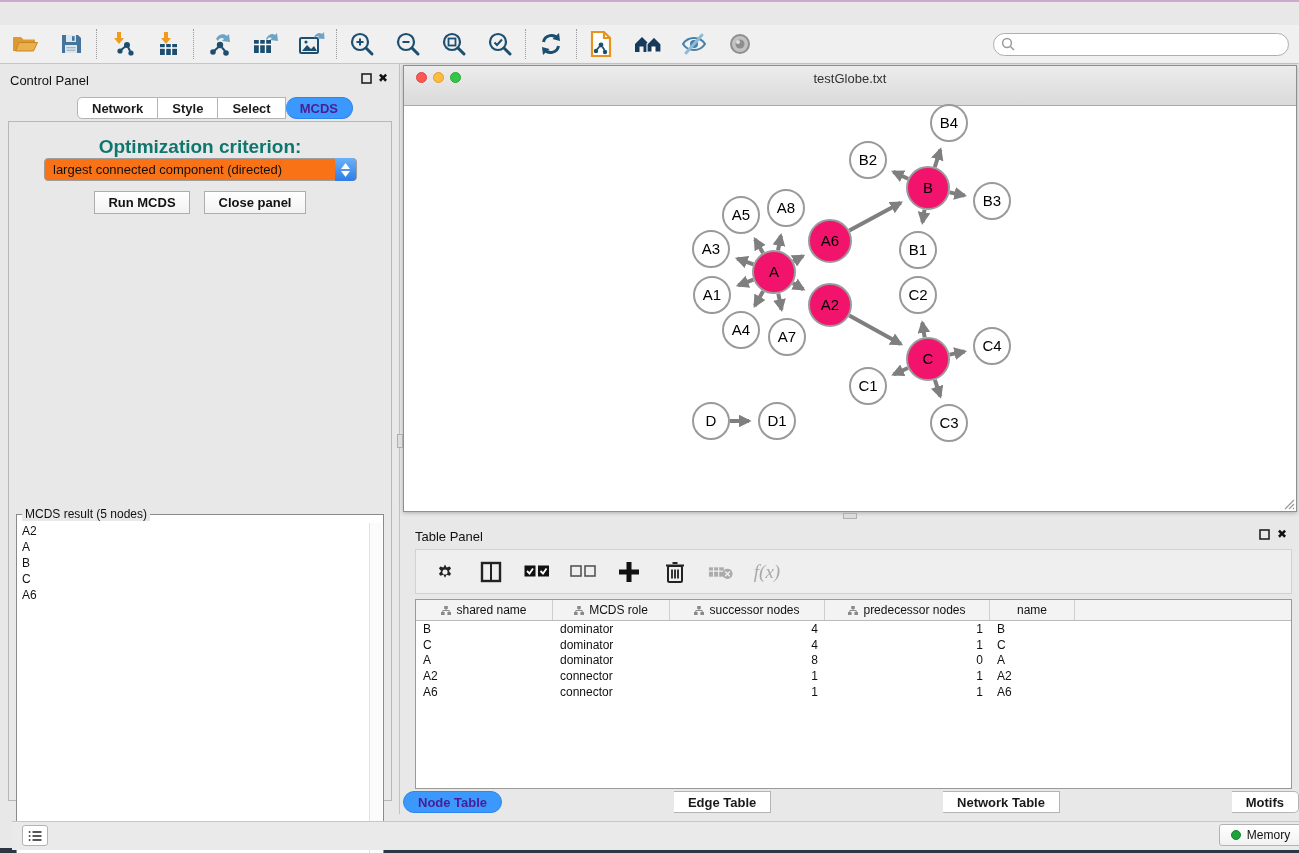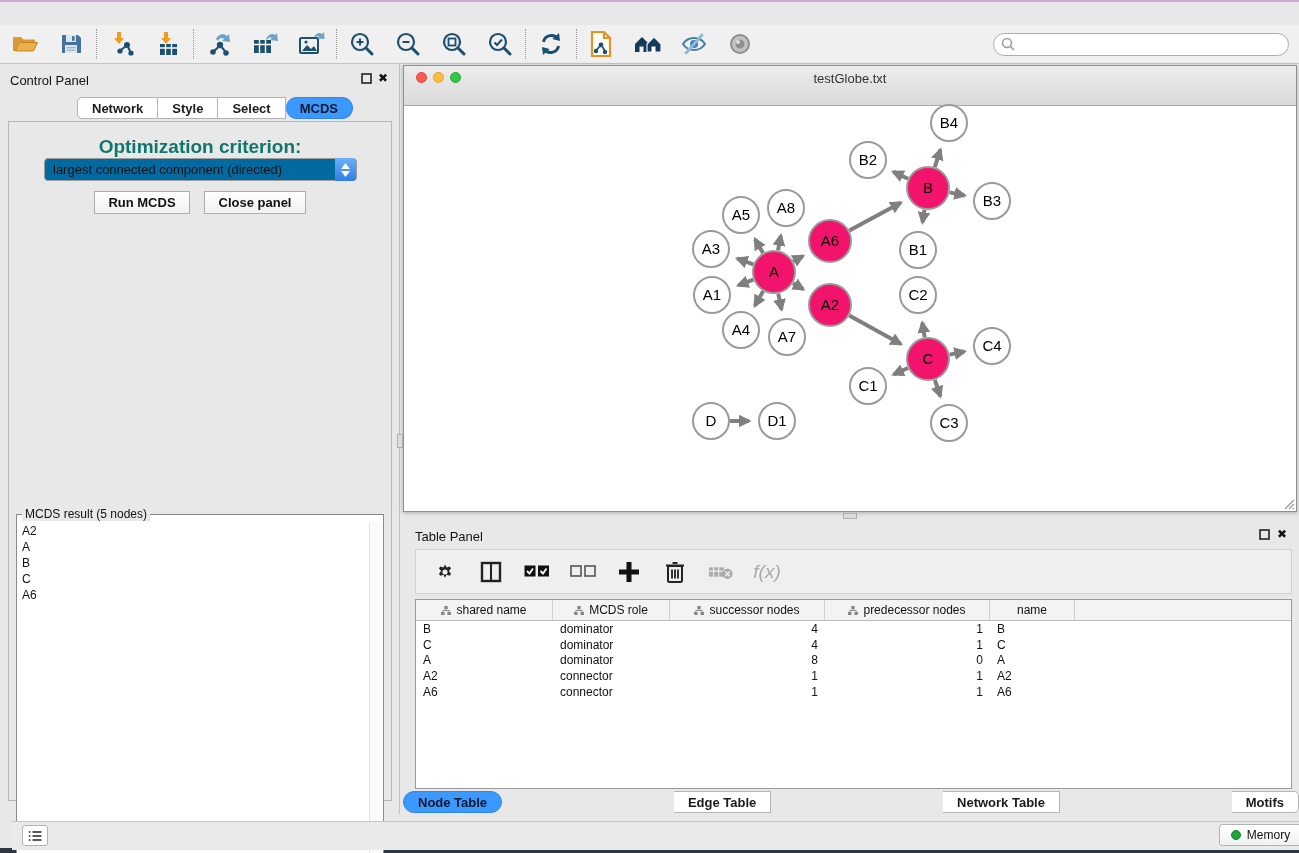--- a/index.html
+++ b/index.html
@@ -31,25 +31,25 @@
 
   
   .cpanel { position:absolute; left:0; top:62px; width:400px; height:750px; background:#e9e8e8; border-right:1px solid #c2c2c2; }
   .panel-title { position:absolute; left:10px; top:9px; font-size:13px; color:#111; }
   .panel-ctl { position:absolute; top:9px; font-size:12px; color:#111; }
   .tabs-row { position:absolute; left:77px; top:33px; display:flex; }
   .tab { height:22px; padding:8px 14px; background:#fff; border:1px solid #b4b4b4; border-left:none;
     font-size:13px; font-weight:bold; color:#1a1a1a; display:flex; align-items:center; }
   .tab:first-child { border-left:1px solid #b4b4b4; border-radius:5px 0 0 5px; }
   .tab:last-child { border-radius:0 5px 5px 0; }
-  .tab.active { background:#3b98fc; border-color:#2f86ea; color:#0f172a; border-radius:11px; }
+  .tab.active { background:#3b98fc; border-color:#2f86ea; color:#4c1d95; border-radius:11px; }
   .cpanel-box { position:absolute; left:8px; top:57px; width:384px; height:680px;
     border:1px solid #b7b7b7; background:#e9e8e8; }
   .opt-label { position:absolute; width:100%; text-align:center; top:14px; font-size:19px; font-weight:bold; color:#0f766e; }
-  .select { position:absolute; left:35px; top:36px; width:313px; height:23px; background:#0369a1;
+  .select { position:absolute; left:35px; top:36px; width:313px; height:23px; background:#f97316;
     border:1px solid #9d9d9d; border-radius:4px; font-size:13px; color:#111;
     display:flex; align-items:center; padding-left:8px; }
   .select .stepper { position:absolute; right:0; top:-1px; width:21px; height:23px;
     background:linear-gradient(#6cb0f8,#2e7de6); border-radius:0 4px 4px 0;
     display:flex; flex-direction:column; align-items:center; justify-content:center; color:#fff; }
   .stepper svg { display:block; }
   .btn { position:absolute; height:23px; background:linear-gradient(#ffffff,#f2f2f2);
     border:1px solid #adadad; border-radius:0; font-size:13px; font-weight:bold; color:#111;
     display:flex; align-items:center; justify-content:center; }
   .groupbox { position:absolute; left:7px; top:392px; width:368px; height:343px;
@@ -75,21 +75,21 @@
   .v-grip { position:absolute; left:397px; top:432px; width:6px; height:14px;
     background:#dcdcdc; border:1px solid #b0b0b0; }
   .h-grip { position:absolute; left:843px; top:511px; width:14px; height:6px;
     background:#dcdcdc; border:1px solid #b0b0b0; }
 
   
   .tpanel { position:absolute; left:403px; top:518px; width:896px; height:294px; background:#e9e8e8; }
   .tpanel-toolbar { position:absolute; left:12px; top:29px; width:877px; height:45px;
     background:#f0efef; border:1px solid #d2d2d2; display:flex; align-items:center; gap:20px; padding-left:16px; }
   .tpanel-toolbar .tb-btn { width:26px; height:26px; }
-  .fx { font-family:Liberation Sans, sans-serif; font-style:italic; font-size:19px; color:#a9a9a9; }
+  .fx { font-family:Liberation Serif, serif; font-style:italic; font-size:19px; color:#a9a9a9; }
   .dtable { position:absolute; left:12px; top:79px; width:877px; height:190px;
     background:#fff; border:1px solid #9a9a9a; overflow:hidden; }
   .thead { display:flex; height:21px; background:#f3f3f3; border-bottom:1px solid #bcbcbc; }
   .th { display:flex; align-items:center; justify-content:center; gap:5px;
     font-size:12px; color:#111; border-right:1px solid #cfcfcf; height:100%; }
   .trow { display:flex; height:15.8px; align-items:center; }
   .td { font-size:12px; color:#111; padding:0 7px; white-space:nowrap; overflow:hidden; }
   .td.num { text-align:right; }
   .tp-tabs { position:absolute; left:0; top:271px; width:100%; display:flex; justify-content:space-between; }
   .tp-tabs .tab { font-weight:bold; }

